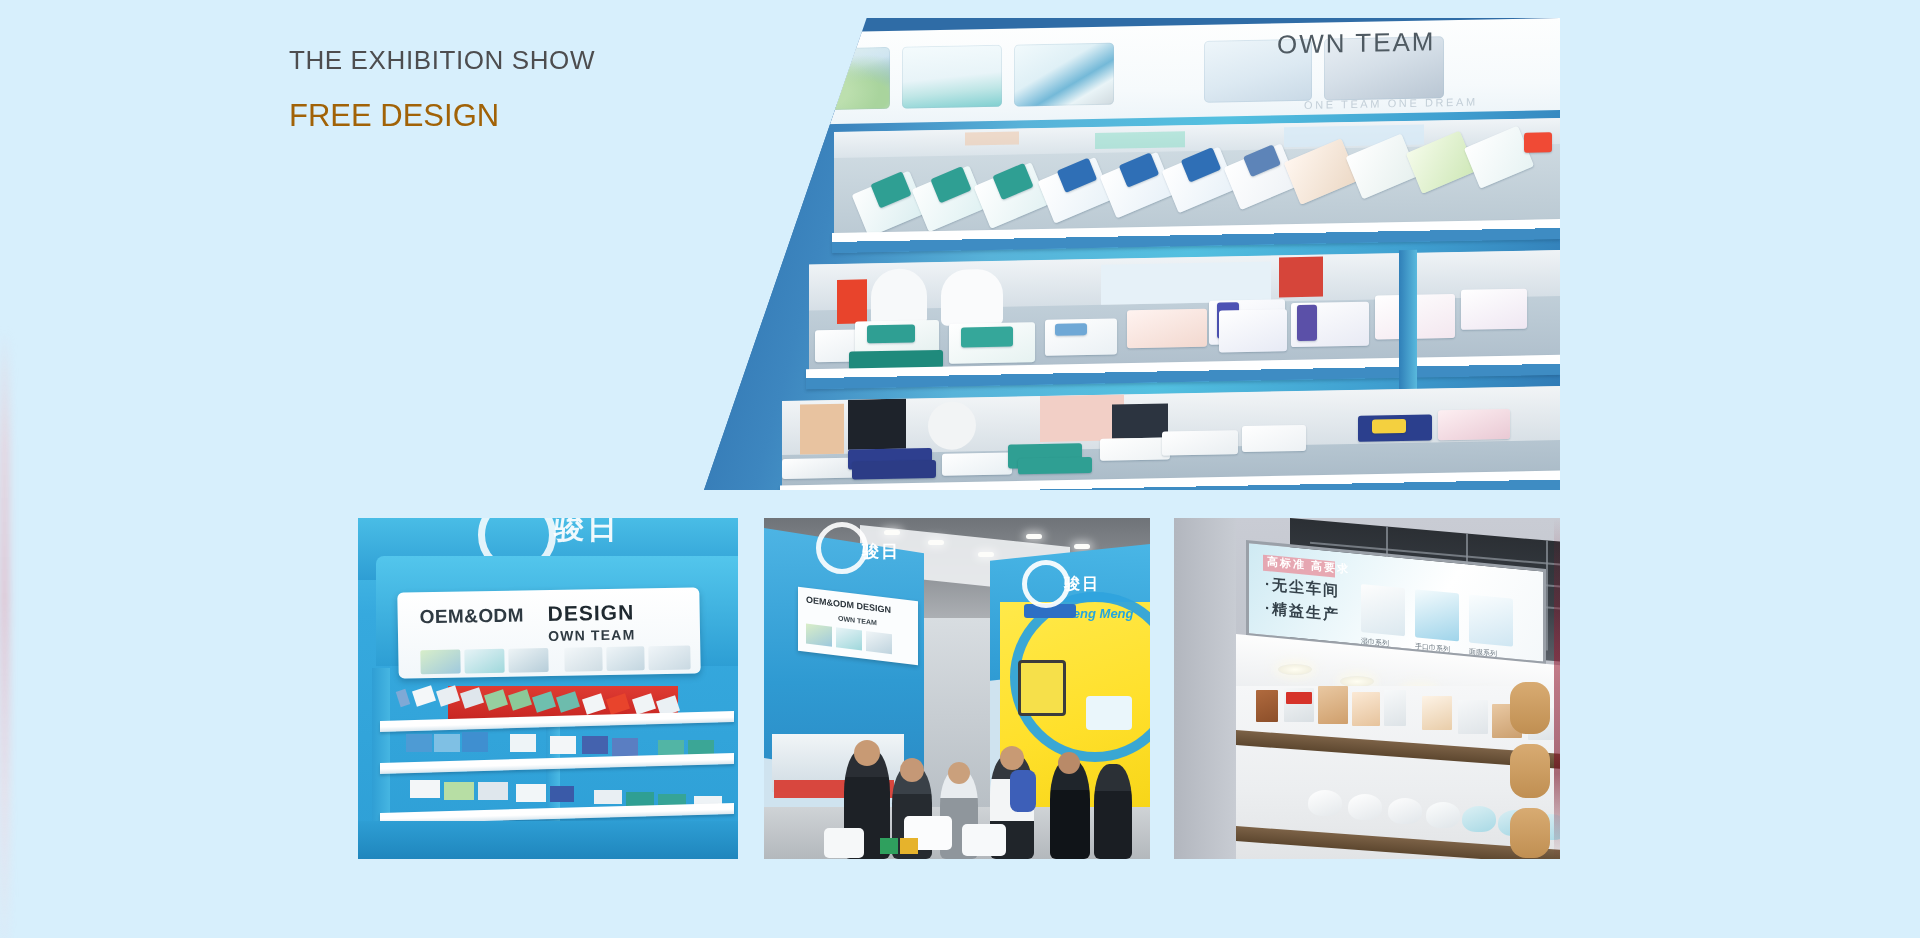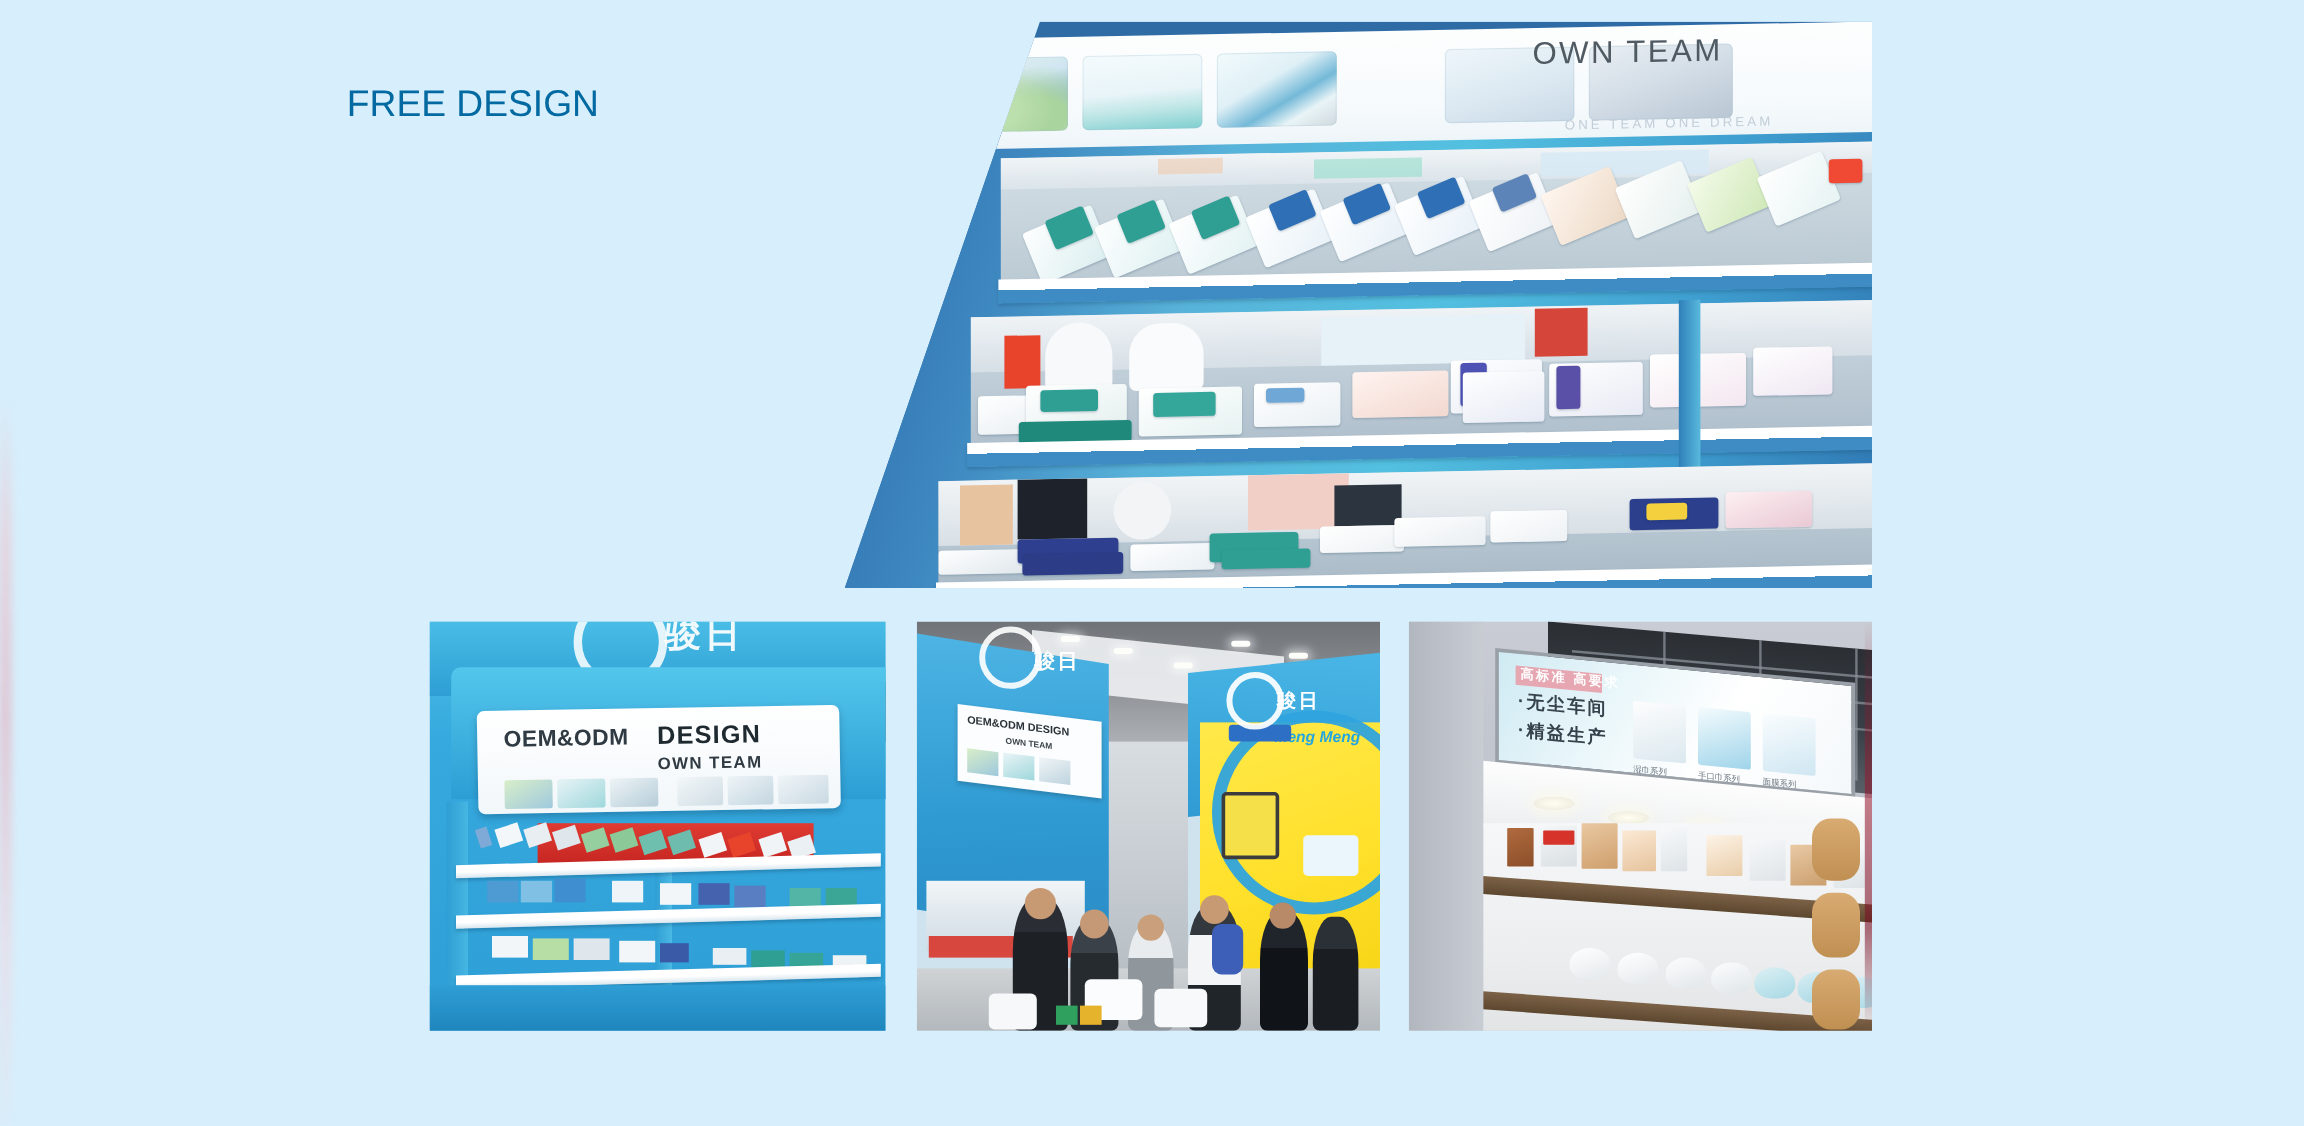--- a/index.html
+++ b/index.html
@@ -20,21 +20,21 @@
   .copy{position:absolute;left:289px;top:46px;width:400px;}
   .copy .kicker{
     font-size:26px;letter-spacing:.6px;color:#4d4d4f;font-weight:400;
     line-height:1.1;white-space:nowrap;
   }
   .copy .headline{
     margin-top:53px;font-size:47px;font-weight:bold;color:#4a87bd;
     letter-spacing:.5px;line-height:1;white-space:nowrap;
   }
   .copy .sub{
-    margin-top:21px;font-size:31px;color:#0369a1;line-height:1.28;font-weight:400;
+    margin-top:21px;font-size:31px;color:#a16207;line-height:1.28;font-weight:400;
   }
 
   
   .hero{
     position:absolute;left:704px;top:18px;width:856px;height:472px;
     -webkit-clip-path:polygon(19.0% 0%, 100% 0%, 100% 100%, 0% 100%);
     clip-path:polygon(19.0% 0%, 100% 0%, 100% 100%, 0% 100%);
     overflow:hidden;background:#2f6ca6;
   }
   .hero-inner{position:absolute;inset:0;}
@@ -210,20 +210,21 @@
     background:linear-gradient(180deg,#d8ab72,#c08f52);}
   .t3 .box{position:absolute;border-radius:1px;}
   .t3 .mask{position:absolute;width:34px;height:26px;border-radius:50% 50% 42% 42%;}
 </style>
 </head>
 <body>
 
 <div class="edge-bleed"></div>
 
 <div class="copy">
+  <div class="kicker">THE EXHIBITION SHOW</div>
   <div class="sub">
     <div>FREE DESIGN</div>
   </div>
 </div>
 
 <div class="hero">
   <div class="hero-inner">
     <div class="wall"></div>
 
     <div class="shelf sh1">

